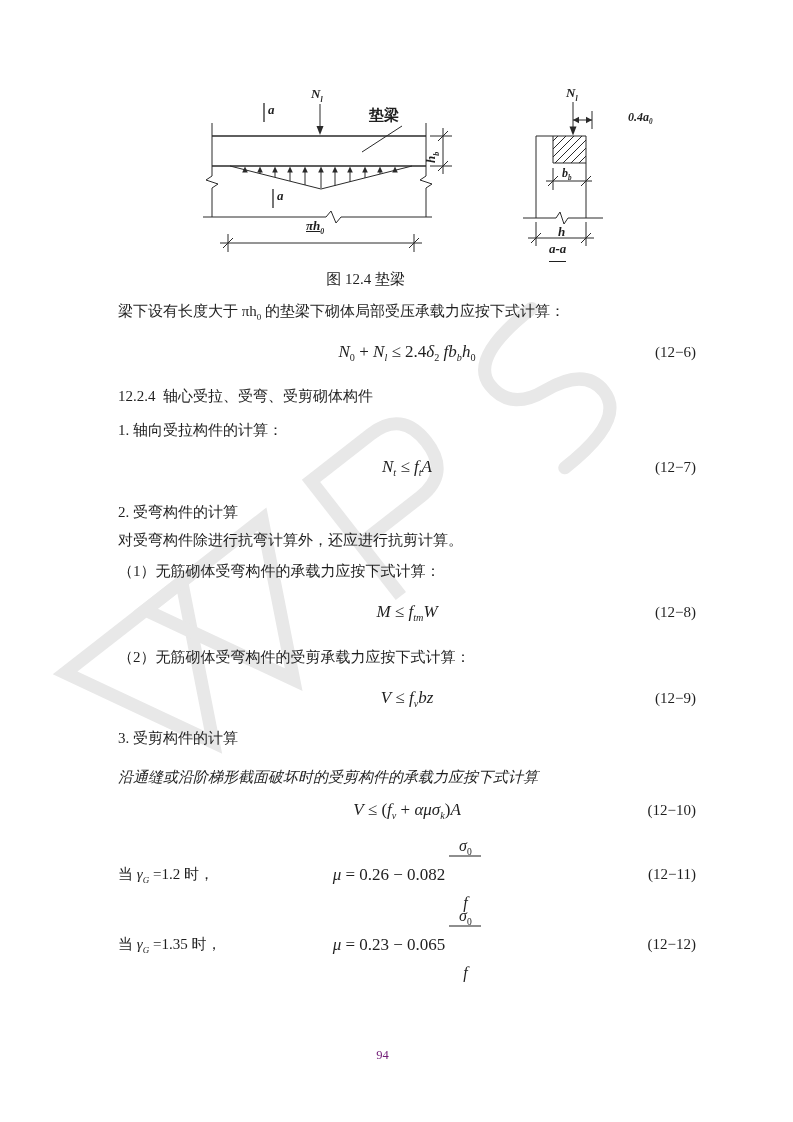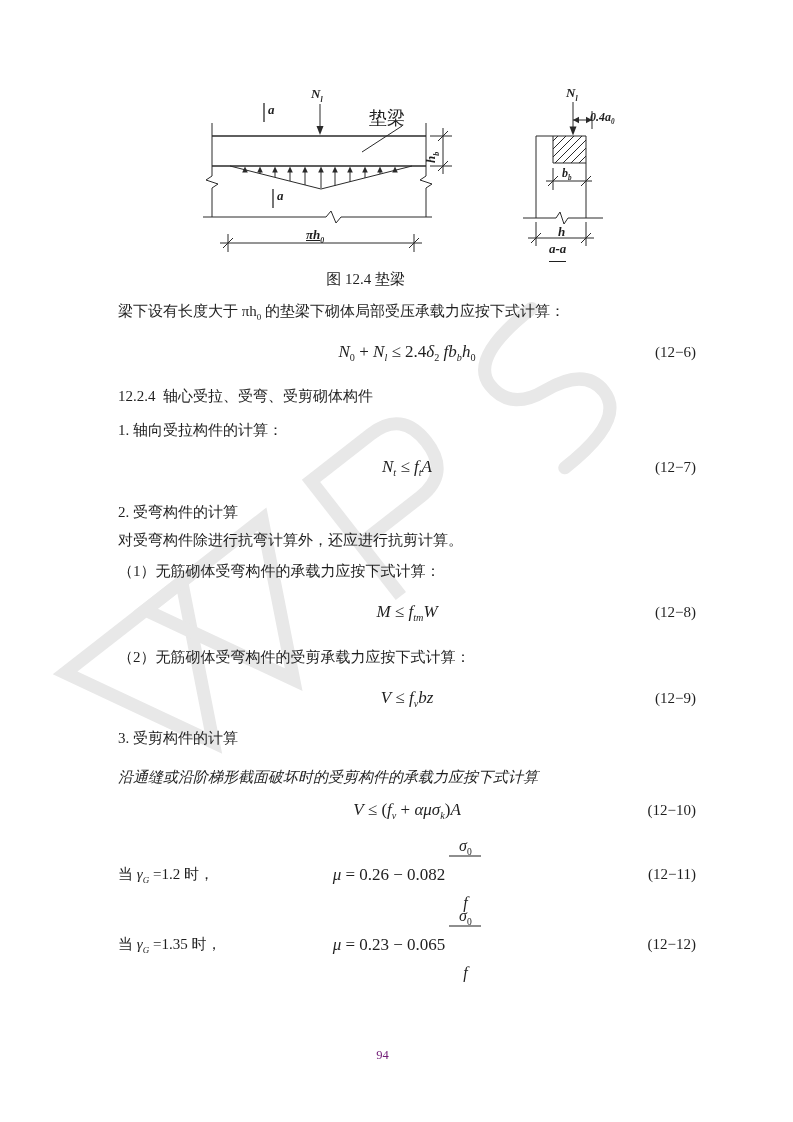--- a/index.html
+++ b/index.html
@@ -19,21 +19,21 @@
   .midflex{display:inline-flex;align-items:center;}
   sub{font-size:0.6em;line-height:0;}
   i{font-style:italic;}
   .frac{display:inline-block;vertical-align:middle;text-align:center;margin-left:4px;
         font-size:16px;line-height:18px;}
   .frac .fnum{display:block;border-bottom:1px solid #1f1f1f;padding:0 5px 1px;}
   .frac .fden{display:block;padding-top:1px;}
   .fig{position:absolute;left:0;top:0;width:721px;height:270px;}
   .flabel{position:absolute;font-family:"Liberation Serif","DejaVu Serif",serif;
           font-style:italic;font-weight:bold;font-size:13px;color:#1f1f1f;white-space:nowrap;}
-  .flabel.cn{font-style:normal;font-weight:normal;font-size:18px;}
+  .flabel.cn{font-style:normal;font-weight:bold;font-size:15px;}
   .flabel.rot{transform:rotate(-90deg);transform-origin:center;}
   .flabel.uline{border-bottom:1px solid #1f1f1f;padding-bottom:4px;}
   .pagenum{position:absolute;left:0;top:1048px;width:765px;text-align:center;
            font-size:12.5px;color:#701a75;}
 </style>
 </head>
 <body>
 
 <div class="page">
 
@@ -135,23 +135,23 @@
       <path d="M528,238 H594"></path>
       <path d="M531,243 L541,233"></path>
       <path d="M581,243 L591,233"></path>
     </svg>
     
     <div class="flabel" style="left:311px;top:86px;">N<sub><i>l</i></sub></div>
     <div class="flabel cn" style="left:369px;top:106px;">垫梁</div>
     <div class="flabel" style="left:268px;top:102px;">a</div>
     <div class="flabel" style="left:277px;top:188px;">a</div>
     <div class="flabel rot" style="left:419px;top:143px;width:24px;">h<sub>b</sub></div>
-    <div class="flabel" style="left:306px;top:227px;text-decoration:underline;">πh<sub>0</sub></div>
+    <div class="flabel" style="left:306px;top:218px;text-decoration:underline;">πh<sub>0</sub></div>
     <div class="flabel" style="left:566px;top:85px;">N<sub><i>l</i></sub></div>
-    <div class="flabel" style="left:590px;top:110px;font-size:12px;">0.4a<sub>0</sub></div>
+    <div class="flabel" style="left:628px;top:110px;font-size:12px;">0.4a<sub>0</sub></div>
     <div class="flabel" style="left:562px;top:166px;font-size:12px;">b<sub>b</sub></div>
     <div class="flabel" style="left:558px;top:224px;">h</div>
     <div class="flabel uline" style="left:549px;top:241px;">a-a</div>
   </div>
 
   <div class="row center" style="top:269px;">图 12.4 垫梁</div>
 
   <div class="row" style="top:301px;">梁下设有长度大于 πh<sub>0</sub> 的垫梁下砌体局部受压承载力应按下式计算：</div>
 
   <div class="eqrow" style="top:339px;">

